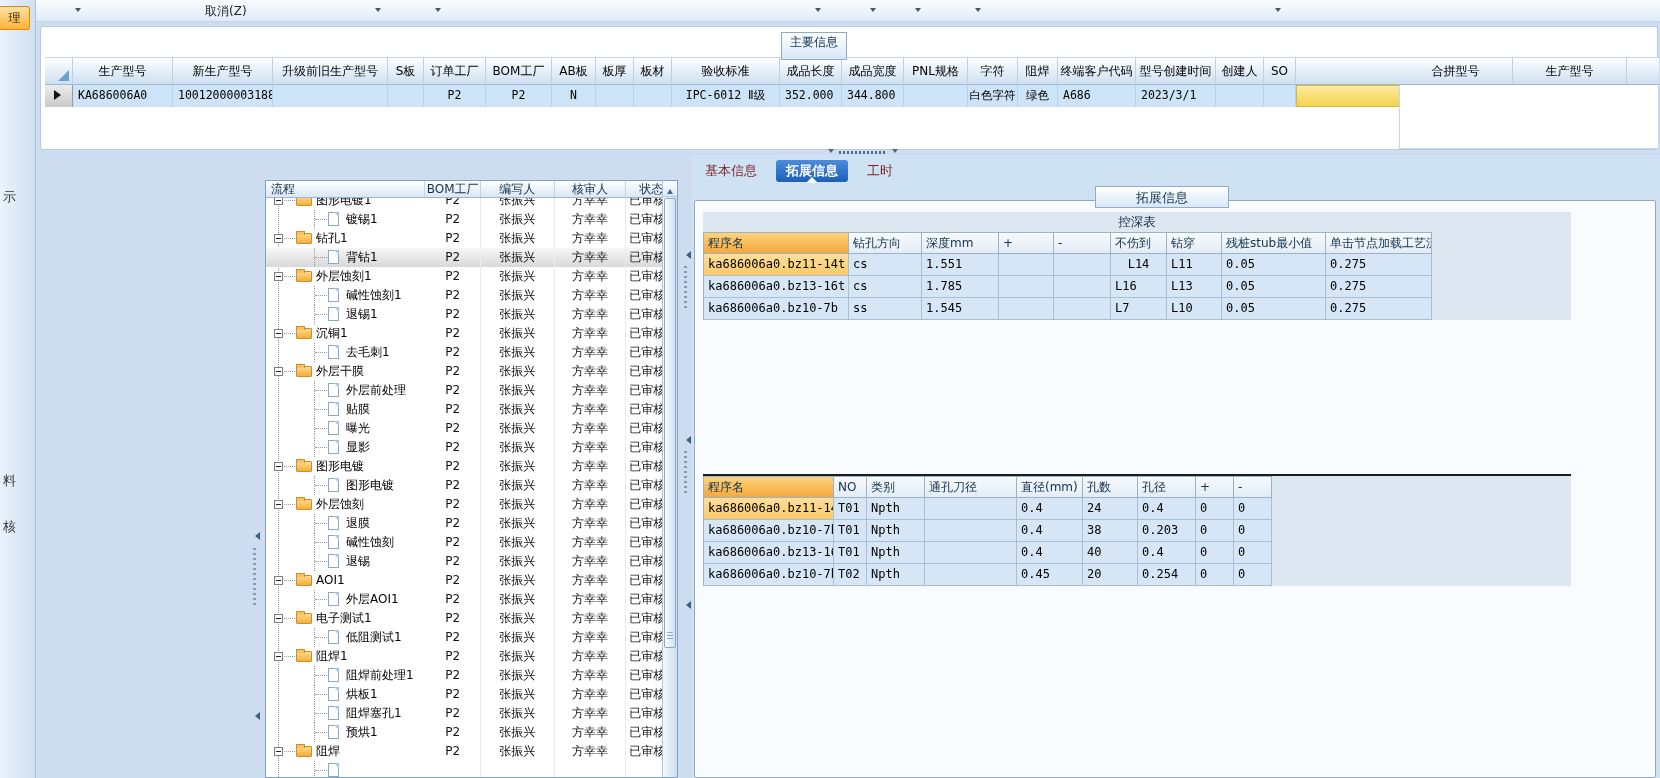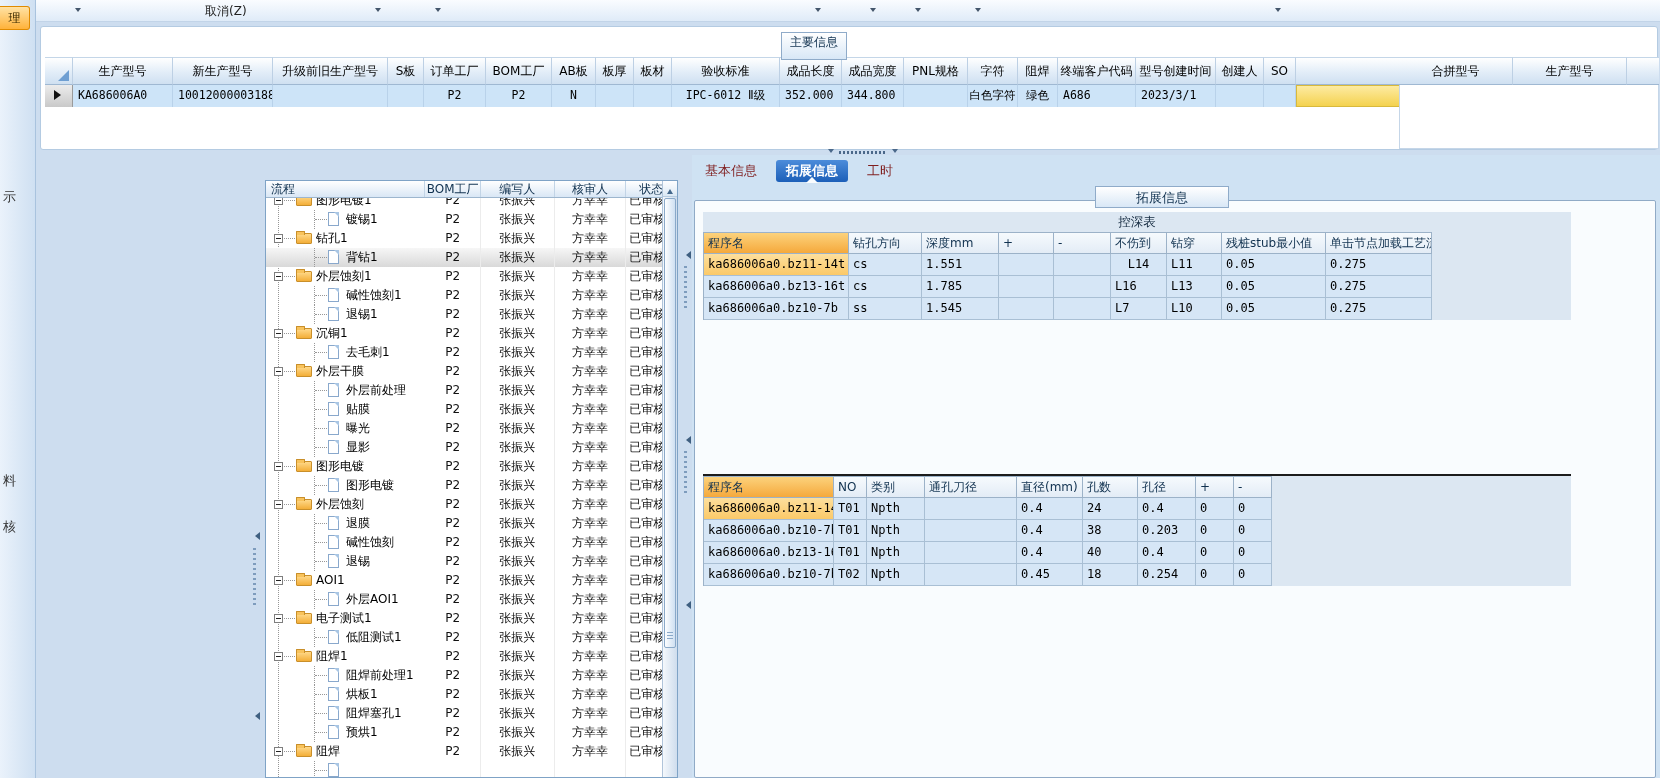--- a/index.html
+++ b/index.html
@@ -735,21 +735,21 @@
               <div class="td" style="width: 58px;">0.4</div>
               <div class="td" style="width: 38px;">0</div>
               <div class="td" style="width: 38px;">0</div>
             </div>
             <div class="drow">
               <div class="td" style="width: 130px;">ka686006a0.bz10-7b</div>
               <div class="td" style="width: 33px;">T02</div>
               <div class="td" style="width: 58px;">Npth</div>
               <div class="td" style="width: 92px;"></div>
               <div class="td" style="width: 66px;">0.45</div>
-              <div class="td" style="width: 55px;">18</div>
+              <div class="td" style="width: 55px;">20</div>
               <div class="td" style="width: 58px;">0.254</div>
               <div class="td" style="width: 38px;">0</div>
               <div class="td" style="width: 38px;">0</div>
             </div>
           </div>
         </div>
     </div>
     <div class="group-tab ext-tab">拓展信息</div>
   </div>
 

